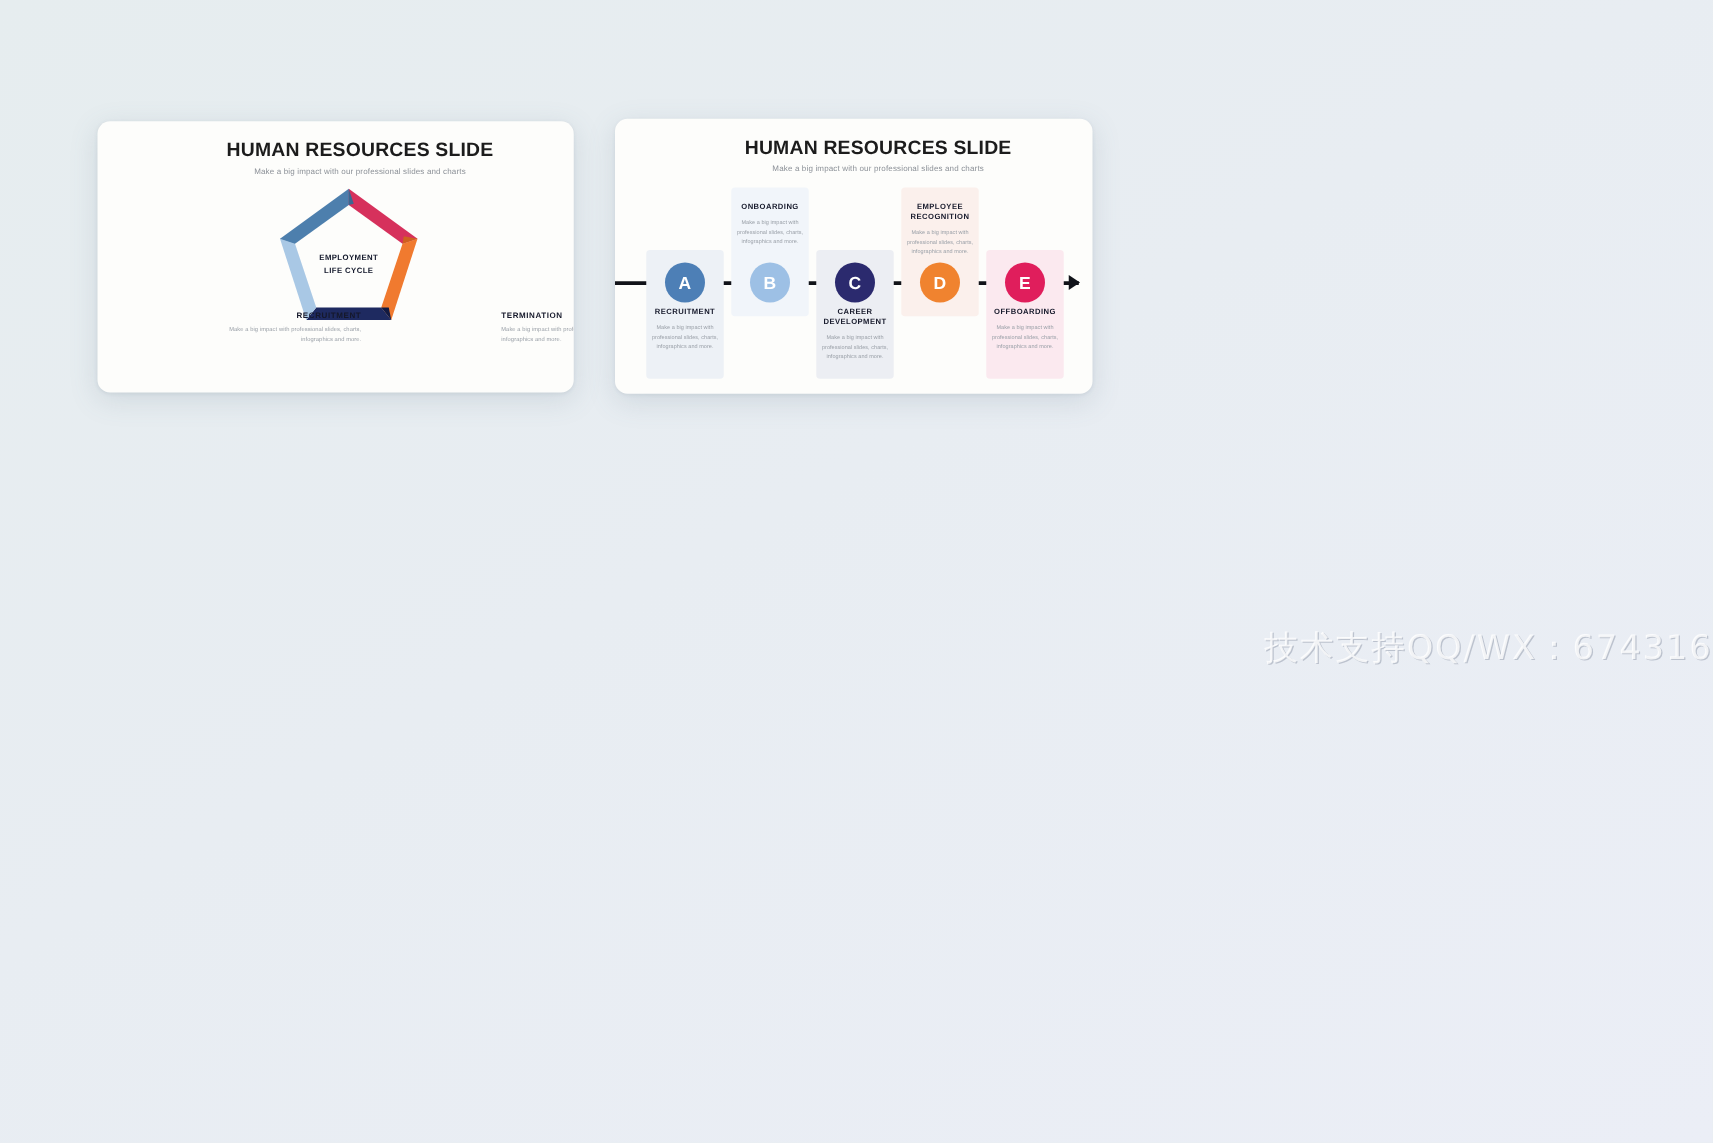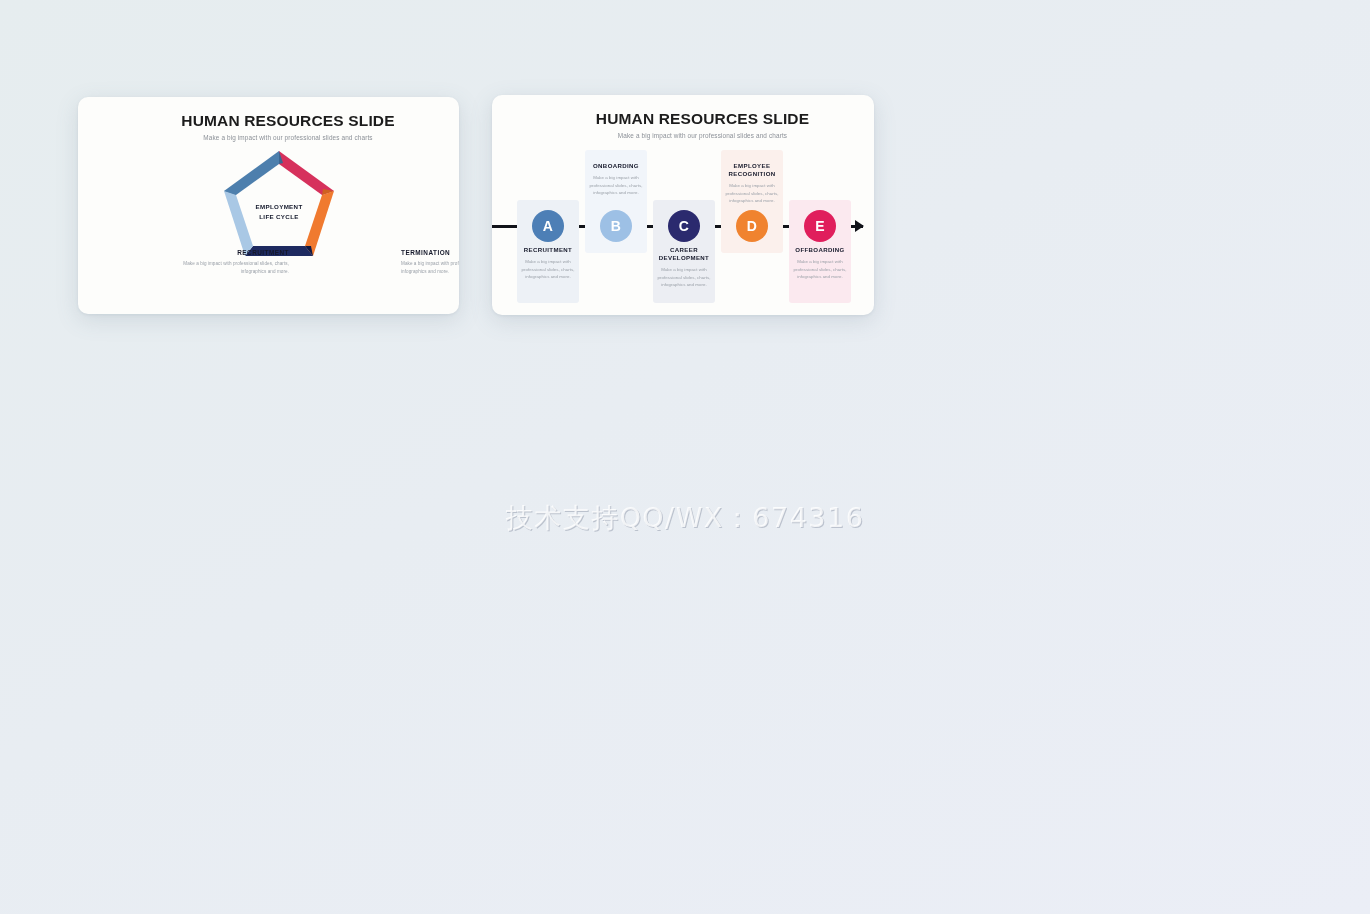--- a/index.html
+++ b/index.html
@@ -115,21 +115,21 @@
     color:#ffffff;
     font-size:14px; font-weight:bold;
     letter-spacing:.02em;
     top:115px;
   }
 
   
   #watermark {
     position:absolute;
     left:0; top:500px; width:100%;
-    text-align:center;
+    text-align:right;
     font-family:"DejaVu Sans", sans-serif;
     font-size:27px;
     letter-spacing:.055em;
     color:rgba(255,255,255,.80);
     text-shadow:1px 1px 0 rgba(120,130,150,.40);
     white-space:nowrap;
     user-select:none;
   }
 </style>
 </head>

